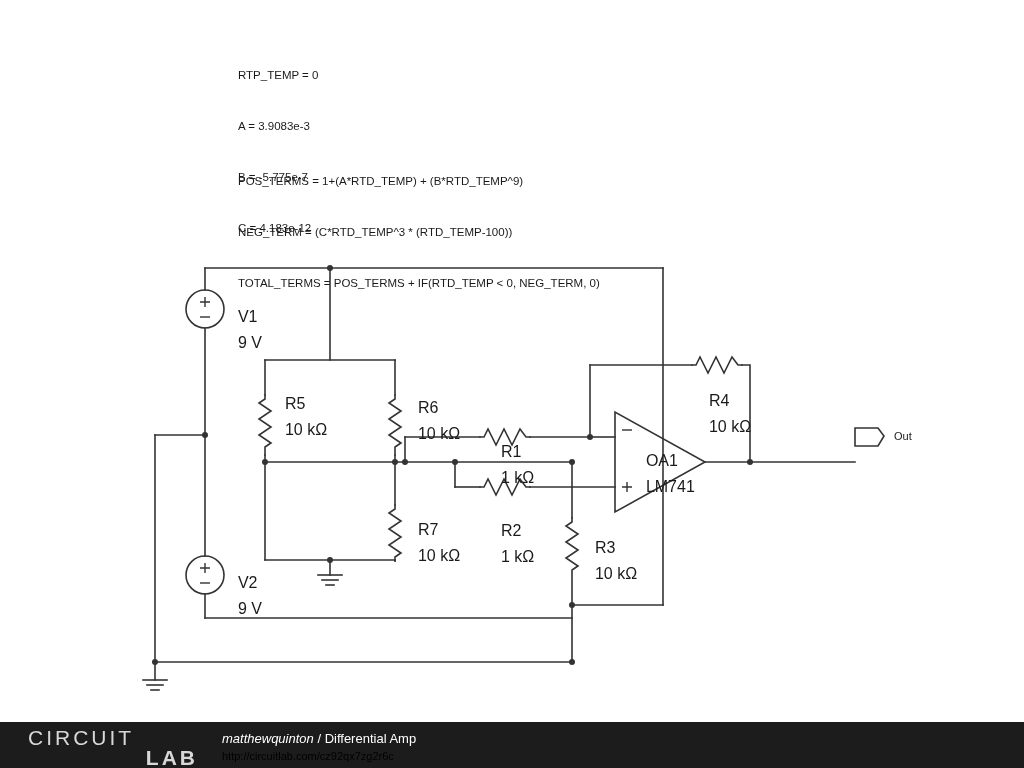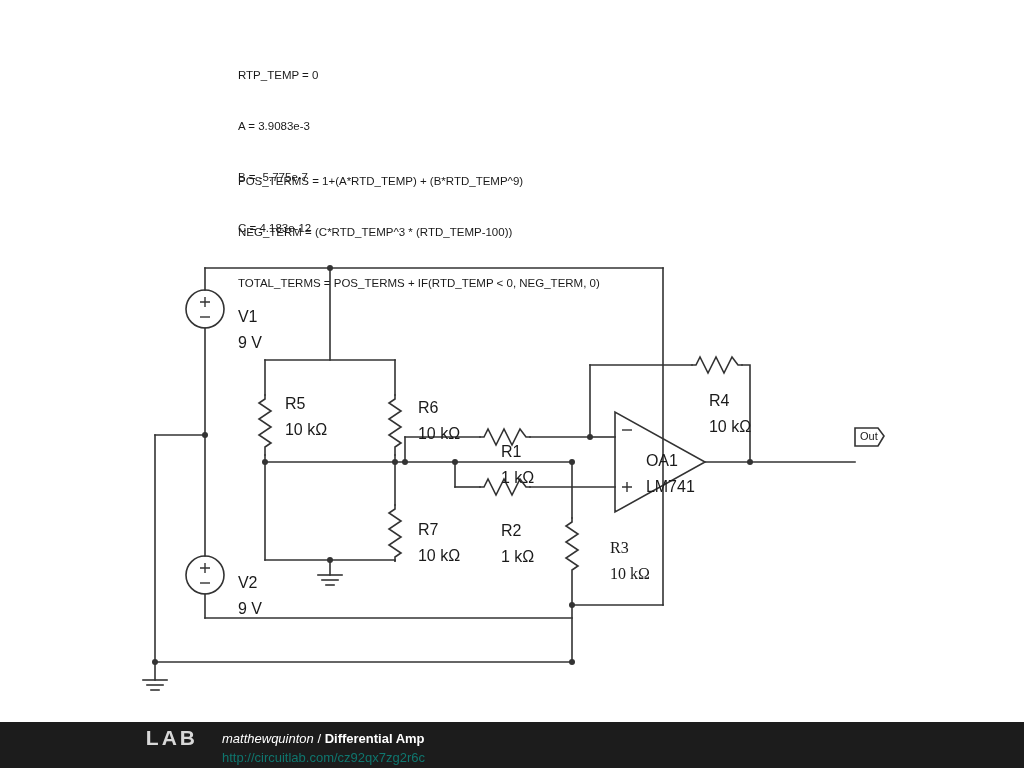--- a/index.html
+++ b/index.html
@@ -67,41 +67,42 @@
   }
   #footer-credit {
     position: absolute;
     left: 222px;
     top: 730px;
     color: #ffffff;
     font-size: 13px;
     line-height: 18px;
   }
   #footer-author { font-style: italic; }
-  #footer-title { font-weight: bold; margin-top: 40px; }
+  #footer-title { font-weight: normal; margin-top: 40px; }
   #footer-url {
     position: absolute;
     left: 222px;
     top: 750px;
-    color: #0f766e;
-    font-size: 13px;
+    color: #000000;
+    font-size: 11px;
     text-decoration: none;
     text-align: center;
   }
   .lbl {
     position: absolute;
     font-size: 16px;
     color: #1a1a1a;
     line-height: 13px;
     white-space: pre;
   }
   #out-port-label {
     position: absolute;
     font-size: 11px;
     color: #1a1a1a;
+    margin-left: 34px;
   }
 </style>
 </head>
 <body>
 
 <div class="eq-block" id="eq-params">
   <span class="eq-line">RTP_TEMP = 0</span>
   <span class="eq-line">A = 3.9083e-3</span>
   <span class="eq-line">B = -5.775e-7</span>
   <span class="eq-line">C = 4.183e-12</span>
@@ -239,36 +240,37 @@
   <span>10 kΩ</span>
 </div>
 <div class="lbl" style="left:492px; top:432px;">
   <span>R1</span><br>
   <span>1 kΩ</span>
 </div>
 <div class="lbl" style="left:492px; top:511px;">
   <span>R2</span><br>
   <span>1 kΩ</span>
 </div>
-<div class="lbl" style="left:602px; top:528px;font-family:Liberation Serif, serif;">
+<div class="lbl" style="left:586px; top:528px;">
   <span>R3</span><br>
   <span>10 kΩ</span>
 </div>
 <div class="lbl" style="left:700px; top:381px;">
   <span>R4</span><br>
   <span>10 kΩ</span>
 </div>
 
 <div class="lbl" style="left:637px; top:441px;">
   <span>OA1</span><br>
   <span>LM741</span>
 </div>
 
 <div id="out-port-label" style="left:860px; top:430px;">Out</div>
 
 <div id="footer"></div>
 <div id="footer-logo">
+  <div id="logo-text">CIRCUIT</div>
   <div id="logo-text2">LAB</div>
 </div>
 <div id="footer-credit">
   <span id="footer-author">matthewquinton</span><span> / </span><span id="footer-title">Differential Amp</span>
 </div>
 <a id="footer-url" href="#">http://circuitlab.com/cz92qx7zg2r6c</a>
 
 </body></html>

